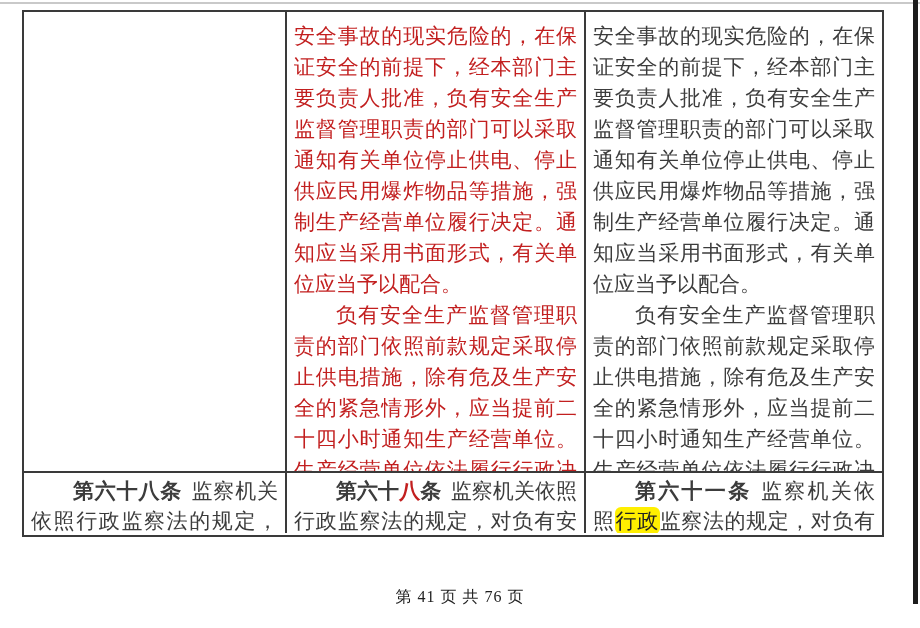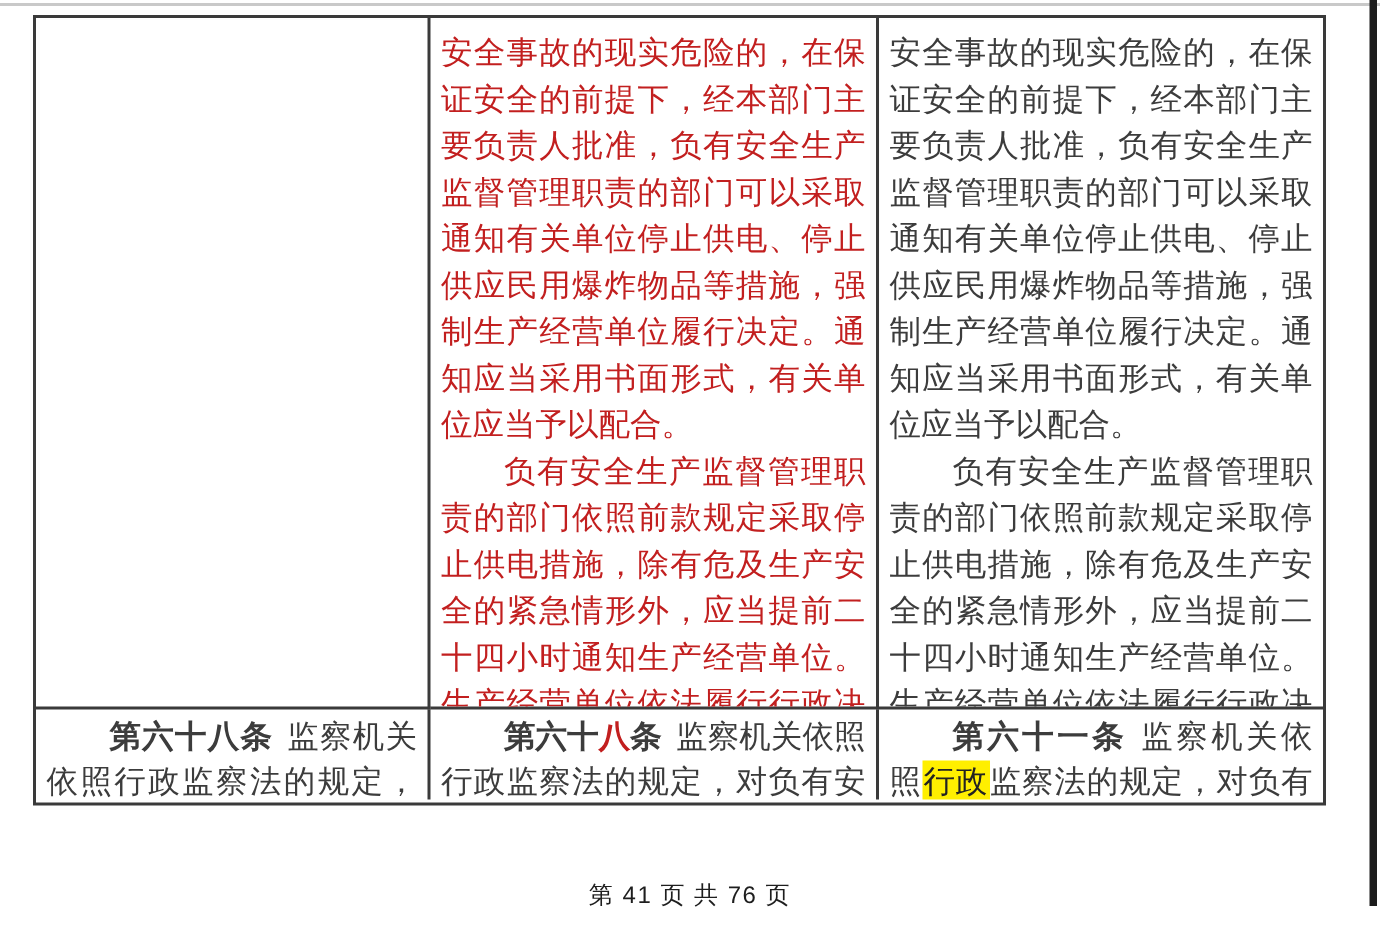--- a/index.html
+++ b/index.html
@@ -29,44 +29,43 @@
   }
   
   .cmp-table{
     position:absolute;left:22px;top:10px;
     width:862px;height:527px;
     border:2px solid var(--border);
     display:grid;
     grid-template-columns:263px 299px 296px;
     grid-template-rows:461px 60px;
     background:#ffffff;
-    font-family:Liberation Serif, serif;
   }
   .cell{
     overflow:hidden;
     padding:8px 7px 0 7px;
     font-size:21px;
     line-height:31px;
     color:var(--ink);
     text-align:justify;
   }
   .cell.col1,.cell.col2{border-right:2px solid var(--border);}
   .cell.row1{border-bottom:2px solid var(--border);}
   .cell.row2{padding-top:3px;line-height:30px;}
   .cell p{margin:0;}
   .cell p.indent{text-indent:2em;}
   .red-text{color:var(--red);}
   .article{font-weight:bold;margin-right:0.45em;}
   .chg-char{color:var(--red);}
-  mark.hl{background:var(--hl);color:#222222;padding:2px 1px;}
+  mark.hl{background:var(--hl);color:#222222;padding:2px 1px;border-radius:6px;}
   
   .footer{
     position:absolute;left:0;top:587px;width:920px;
     text-align:center;
-    font-family:Liberation Sans, sans-serif;
+    font-family:Liberation Serif, serif;
     font-size:16px;color:#1e1e1e;
     letter-spacing:1px;
   }
 </style>
 </head>
 <body>
 
 <div class="screen">
 
   <div class="top-edge"></div>

